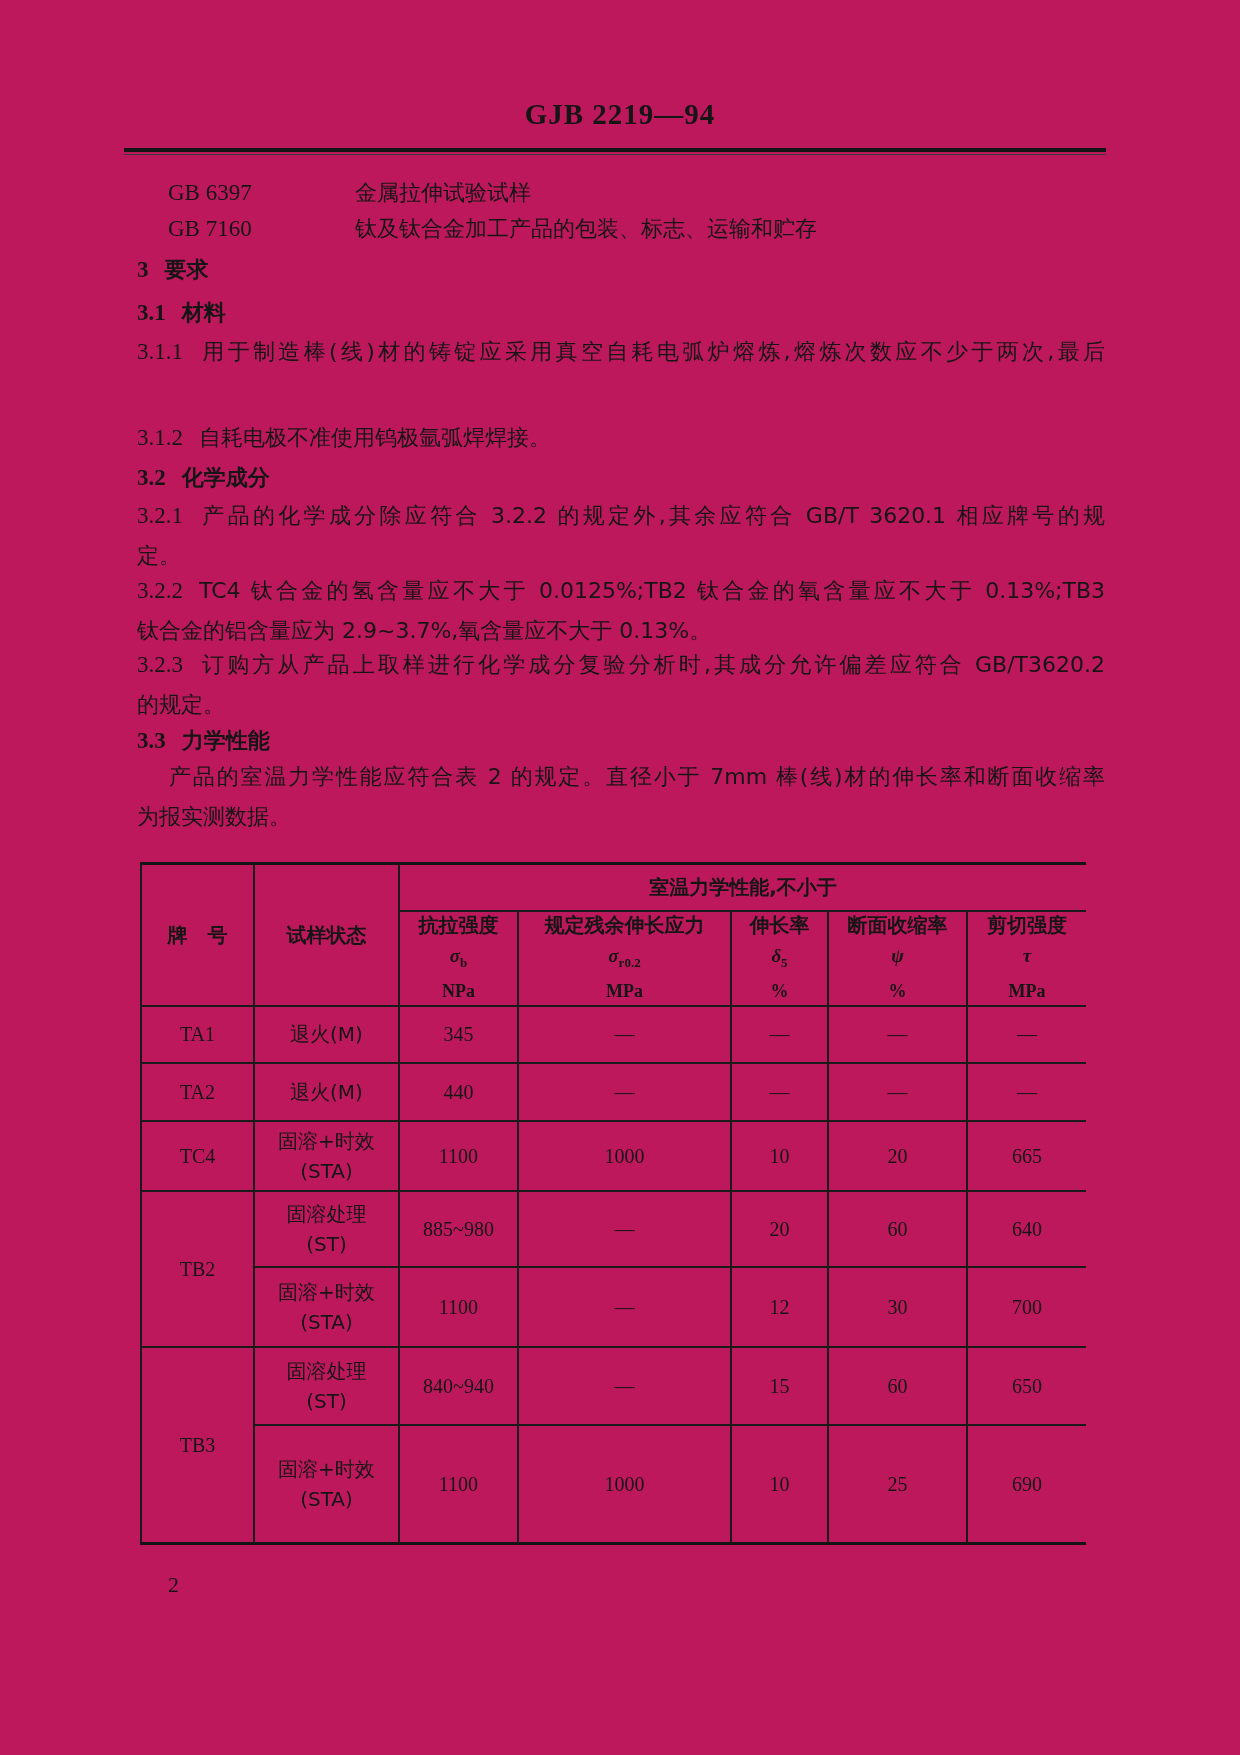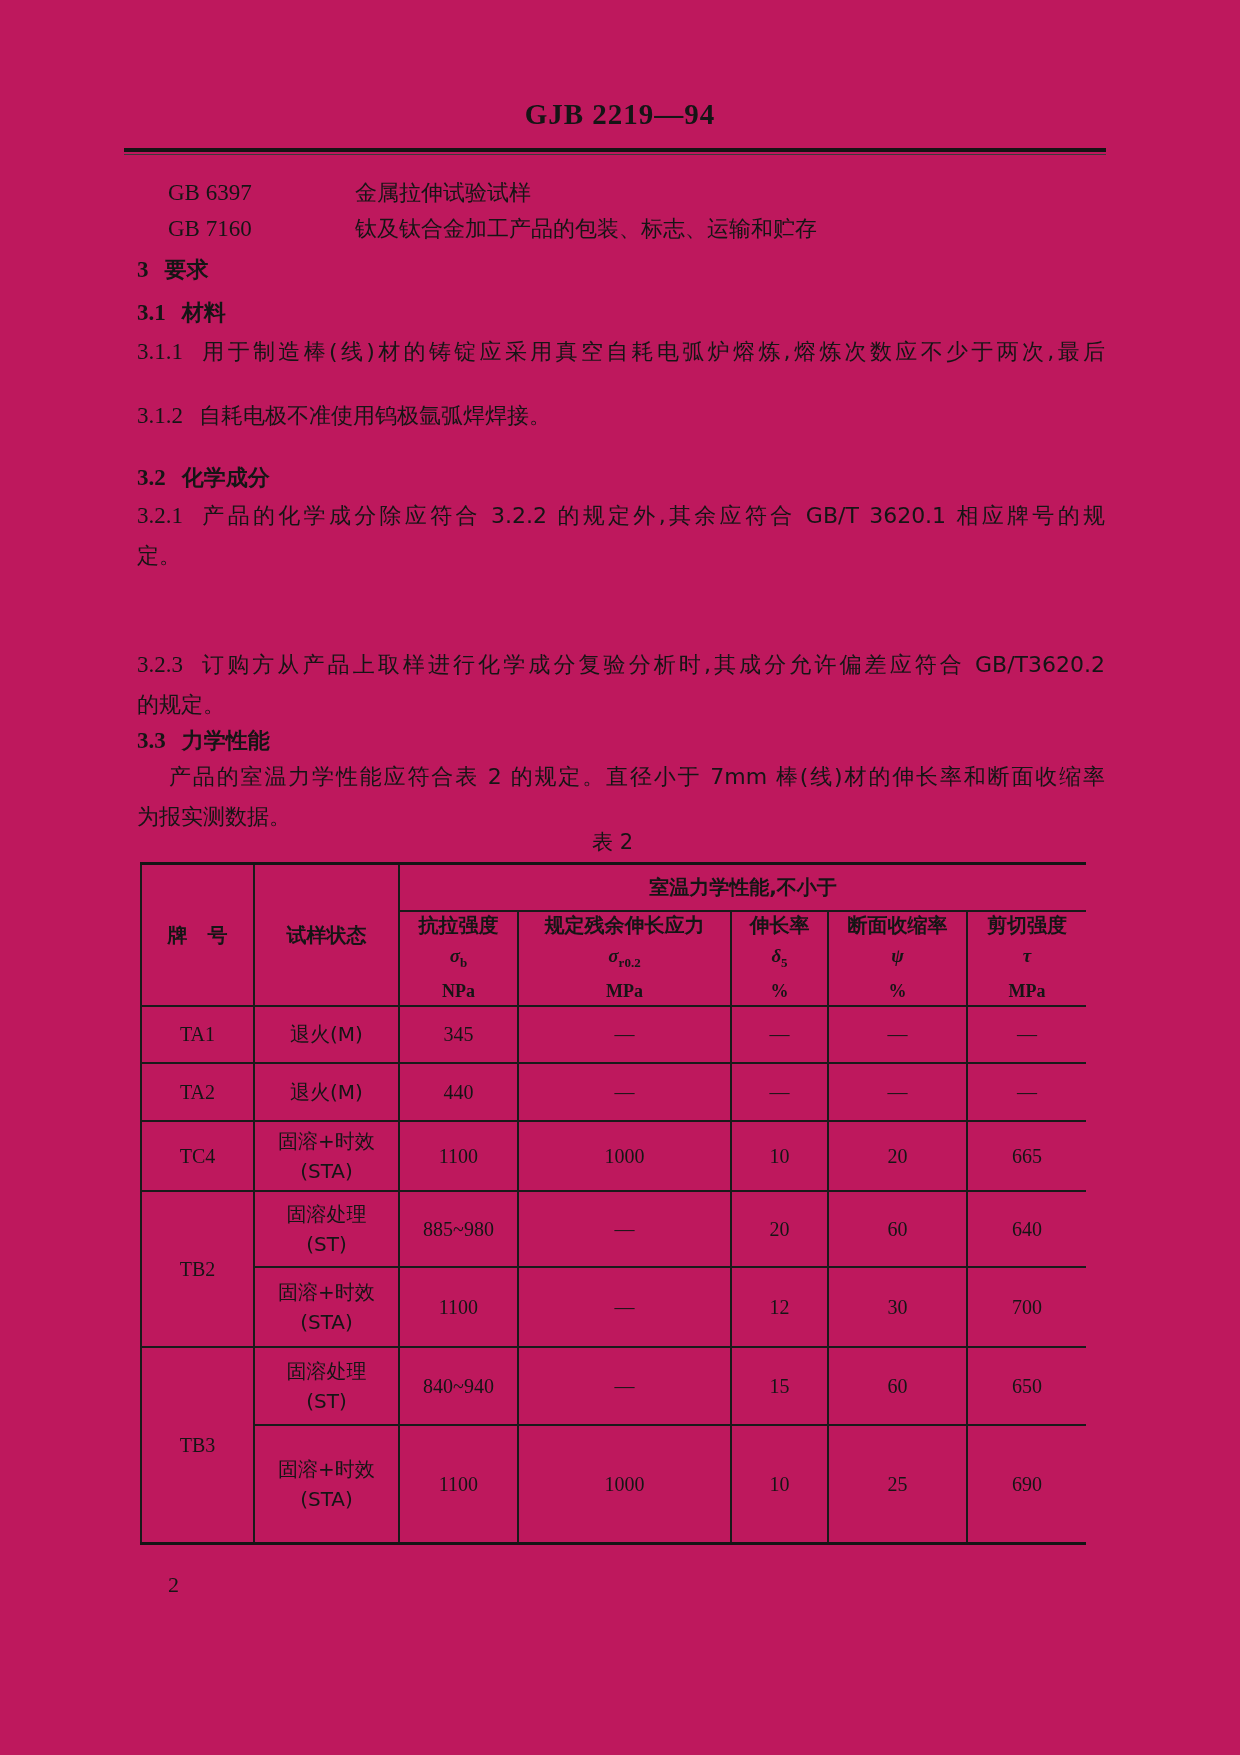--- a/index.html
+++ b/index.html
@@ -130,49 +130,52 @@
   </div>
 
   <div class="abs textline heading" style="top:293px;">
     <span class="pnum">3.1</span><span>材料</span>
   </div>
 
   <div class="abs para" style="top:332px;">
     <div class="just"><span class="pnum">3.1.1</span><span>用于制造棒(线)材的铸锭应采用真空自耗电弧炉熔炼,熔炼次数应不少于两次,最后</span></div>
   </div>
 
-  <div class="abs para" style="top:396px;">
+  <div class="abs para" style="top:418px;">
     <div><span class="pnum">3.1.2</span><span>自耗电极不准使用钨极氩弧焊焊接。</span></div>
   </div>
 
   <div class="abs textline heading" style="top:458px;">
     <span class="pnum">3.2</span><span>化学成分</span>
   </div>
 
   <div class="abs para" style="top:496px;">
     <div class="just"><span class="pnum">3.2.1</span><span>产品的化学成分除应符合 3.2.2 的规定外,其余应符合 GB/T 3620.1 相应牌号的规</span></div>
     <div>定。</div>
   </div>
 
+  <div class="abs para" style="top:571px;">
+    <div class="just"><span class="pnum">3.2.2</span><span>TC4 钛合金的氢含量应不大于 0.0125%;TB2 钛合金的氧含量应不大于 0.13%;TB3</span></div>
+    <div>钛合金的铝含量应为 2.9~3.7%,氧含量应不大于 0.13%。</div>
+  </div>
 
   <div class="abs para" style="top:645px;">
     <div class="just"><span class="pnum">3.2.3</span><span>订购方从产品上取样进行化学成分复验分析时,其成分允许偏差应符合 GB/T3620.2</span></div>
     <div>的规定。</div>
   </div>
 
   <div class="abs textline heading" style="top:721px;">
     <span class="pnum">3.3</span><span>力学性能</span>
   </div>
 
   <div class="abs para" style="top:757px;">
     <div class="just indent1">产品的室温力学性能应符合表 2 的规定。直径小于 7mm 棒(线)材的伸长率和断面收缩率</div>
     <div>为报实测数据。</div>
   </div>
 
-  <div class="abs tbl-caption">表 2</div>
 
   <table class="spec">
     <colgroup>
       <col style="width:113px">
         <col style="width:145px">
         <col style="width:119px">
         <col style="width:213px">
         <col style="width:97px">
         <col style="width:139px">
         <col style="width:119px">

